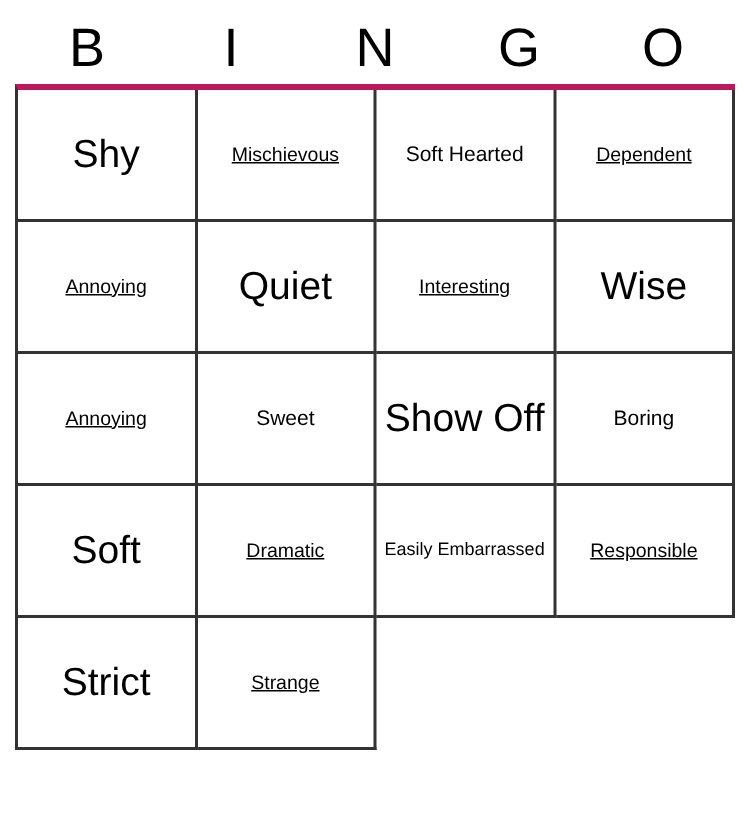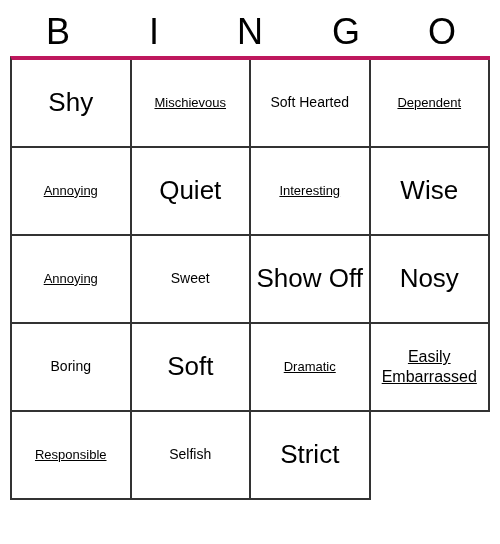--- a/index.html
+++ b/index.html
@@ -70,23 +70,22 @@
       font-weight: normal;
     }
 
     .text-small {
       font-size: 13px;
       font-weight: normal;
       text-decoration: underline;
     }
 
     .text-xsmall {
-      font-size: 16px;
+      font-size: 12px;
       font-weight: normal;
-      text-decoration: underline;
     }
   </style>
 </head>
 <body>
 
 <div class="bingo-container">
   <div class="bingo-header">
   <div class="bingo-header-cell">B</div>
       <div class="bingo-header-cell">I</div>
       <div class="bingo-header-cell">N</div>
@@ -121,37 +120,34 @@
       <div class="bingo-cell">
         <span class="text-small">Annoying</span>
       </div>
       <div class="bingo-cell">
         <span class="text-medium">Sweet</span>
       </div>
       <div class="bingo-cell">
         <span class="text-large">Show Off</span>
       </div>
       <div class="bingo-cell">
-        <span class="text-large">Nosy</span>
-      </div>
-      <div class="bingo-cell">
         <span class="text-medium">Boring</span>
       </div>
       <div class="bingo-cell">
         <span class="text-large">Soft</span>
       </div>
       <div class="bingo-cell">
         <span class="text-small">Dramatic</span>
       </div>
       <div class="bingo-cell">
         <span class="text-xsmall">Easily Embarrassed</span>
       </div>
       <div class="bingo-cell">
         <span class="text-small">Responsible</span>
       </div>
       <div class="bingo-cell">
-        <span class="text-medium">Selfish</span>
+        <span class="text-large">Strict</span>
       </div>
       <div class="bingo-cell">
-        <span class="text-large">Strict</span>
+        <span class="text-small">Strange</span>
       </div>
     </div>
 </div>
 
 </body></html>

